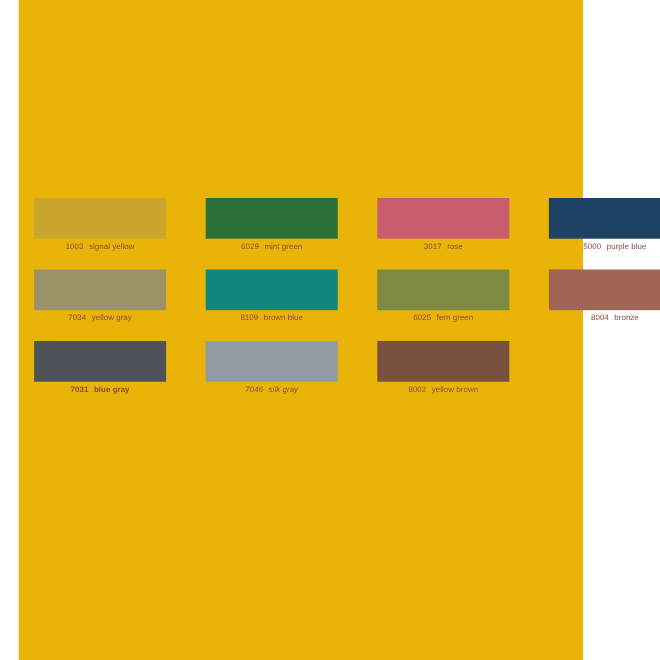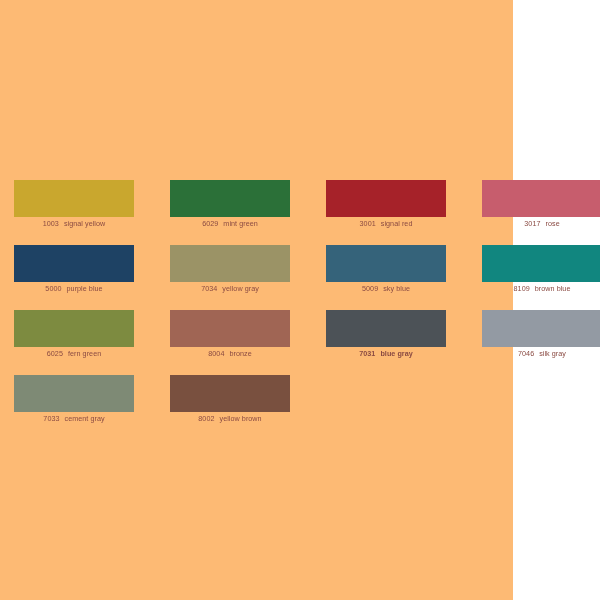--- a/index.html
+++ b/index.html
@@ -11,25 +11,25 @@
     width: 600px;
     height: 600px;
     background: #ffffff;
     font-family: "Liberation Sans", sans-serif;
     overflow: hidden;
     position: relative;
   }
 
   #chart-root {
     position: absolute;
-    left: 0;
+    left: 17px;
     top: 0;
     width: 513px;
     height: 600px;
-    background: #fdba74;
+    background: #eab308;
   }
 
   #swatch-grid {
     position: absolute;
     left: 14px;
     top: 180px;
     width: 572px;
     display: grid;
     grid-template-columns: repeat(4, 120px);
     grid-column-gap: 36px;
@@ -80,61 +80,49 @@
   <div id="swatch-grid">
       <div class="swatch-cell">
         <div class="swatch-chip" style="background: rgb(201, 167, 46);"></div>
         <div class="swatch-label" style="color: rgb(138, 74, 66);"><span class="swatch-code">1003</span><span class="swatch-name">signal yellow</span></div>
       </div>
       <div class="swatch-cell">
         <div class="swatch-chip" style="background: rgb(43, 112, 56);"></div>
         <div class="swatch-label" style="color: rgb(138, 74, 66);"><span class="swatch-code">6029</span><span class="swatch-name">mint green</span></div>
       </div>
       <div class="swatch-cell">
-        <div class="swatch-chip" style="background: rgb(166, 34, 41);"></div>
-        <div class="swatch-label" style="color: rgb(138, 74, 66);"><span class="swatch-code">3001</span><span class="swatch-name">signal red</span></div>
-      </div>
-      <div class="swatch-cell">
         <div class="swatch-chip" style="background: rgb(199, 93, 109);"></div>
         <div class="swatch-label" style="color: rgb(138, 74, 66);"><span class="swatch-code">3017</span><span class="swatch-name">rose</span></div>
       </div>
       <div class="swatch-cell">
         <div class="swatch-chip" style="background: rgb(30, 66, 100);"></div>
         <div class="swatch-label" style="color: rgb(138, 74, 66);"><span class="swatch-code">5000</span><span class="swatch-name">purple blue</span></div>
       </div>
       <div class="swatch-cell">
         <div class="swatch-chip" style="background: rgb(155, 147, 102);"></div>
         <div class="swatch-label" style="color: rgb(138, 74, 66);"><span class="swatch-code">7034</span><span class="swatch-name">yellow gray</span></div>
-      </div>
-      <div class="swatch-cell">
-        <div class="swatch-chip" style="background: rgb(53, 99, 122);"></div>
-        <div class="swatch-label" style="color: rgb(138, 74, 66);"><span class="swatch-code">5009</span><span class="swatch-name">sky blue</span></div>
       </div>
       <div class="swatch-cell">
         <div class="swatch-chip" style="background: rgb(17, 134, 127);"></div>
         <div class="swatch-label" style="color: rgb(138, 74, 66);"><span class="swatch-code">8109</span><span class="swatch-name">brown blue</span></div>
       </div>
       <div class="swatch-cell">
         <div class="swatch-chip" style="background: rgb(125, 139, 64);"></div>
         <div class="swatch-label" style="color: rgb(138, 74, 66);"><span class="swatch-code">6025</span><span class="swatch-name">fern green</span></div>
       </div>
       <div class="swatch-cell">
         <div class="swatch-chip" style="background: rgb(160, 101, 84);"></div>
         <div class="swatch-label" style="color: rgb(138, 74, 66);"><span class="swatch-code">8004</span><span class="swatch-name">bronze</span></div>
       </div>
       <div class="swatch-cell">
         <div class="swatch-chip" style="background: rgb(76, 82, 87);"></div>
         <div class="swatch-label" style="color: rgb(138, 74, 66); font-weight: bold;"><span class="swatch-code">7031</span><span class="swatch-name">blue gray</span></div>
       </div>
       <div class="swatch-cell">
         <div class="swatch-chip" style="background: rgb(147, 154, 163);"></div>
-        <div class="swatch-label" style="color: rgb(138, 74, 66);"><span class="swatch-code">7046</span><span class="swatch-name">silk gray</span></div>
-      </div>
-      <div class="swatch-cell">
-        <div class="swatch-chip" style="background: rgb(126, 138, 117);"></div>
-        <div class="swatch-label" style="color: rgb(138, 74, 66);"><span class="swatch-code">7033</span><span class="swatch-name">cement gray</span></div>
+        <div class="swatch-label" style="color: rgb(138, 74, 66); font-style: italic;"><span class="swatch-code">7046</span><span class="swatch-name">silk gray</span></div>
       </div>
       <div class="swatch-cell">
         <div class="swatch-chip" style="background: rgb(121, 80, 63);"></div>
         <div class="swatch-label" style="color: rgb(138, 74, 66);"><span class="swatch-code">8002</span><span class="swatch-name">yellow brown</span></div>
       </div>
     </div>
 </div>
 
 </body></html>

